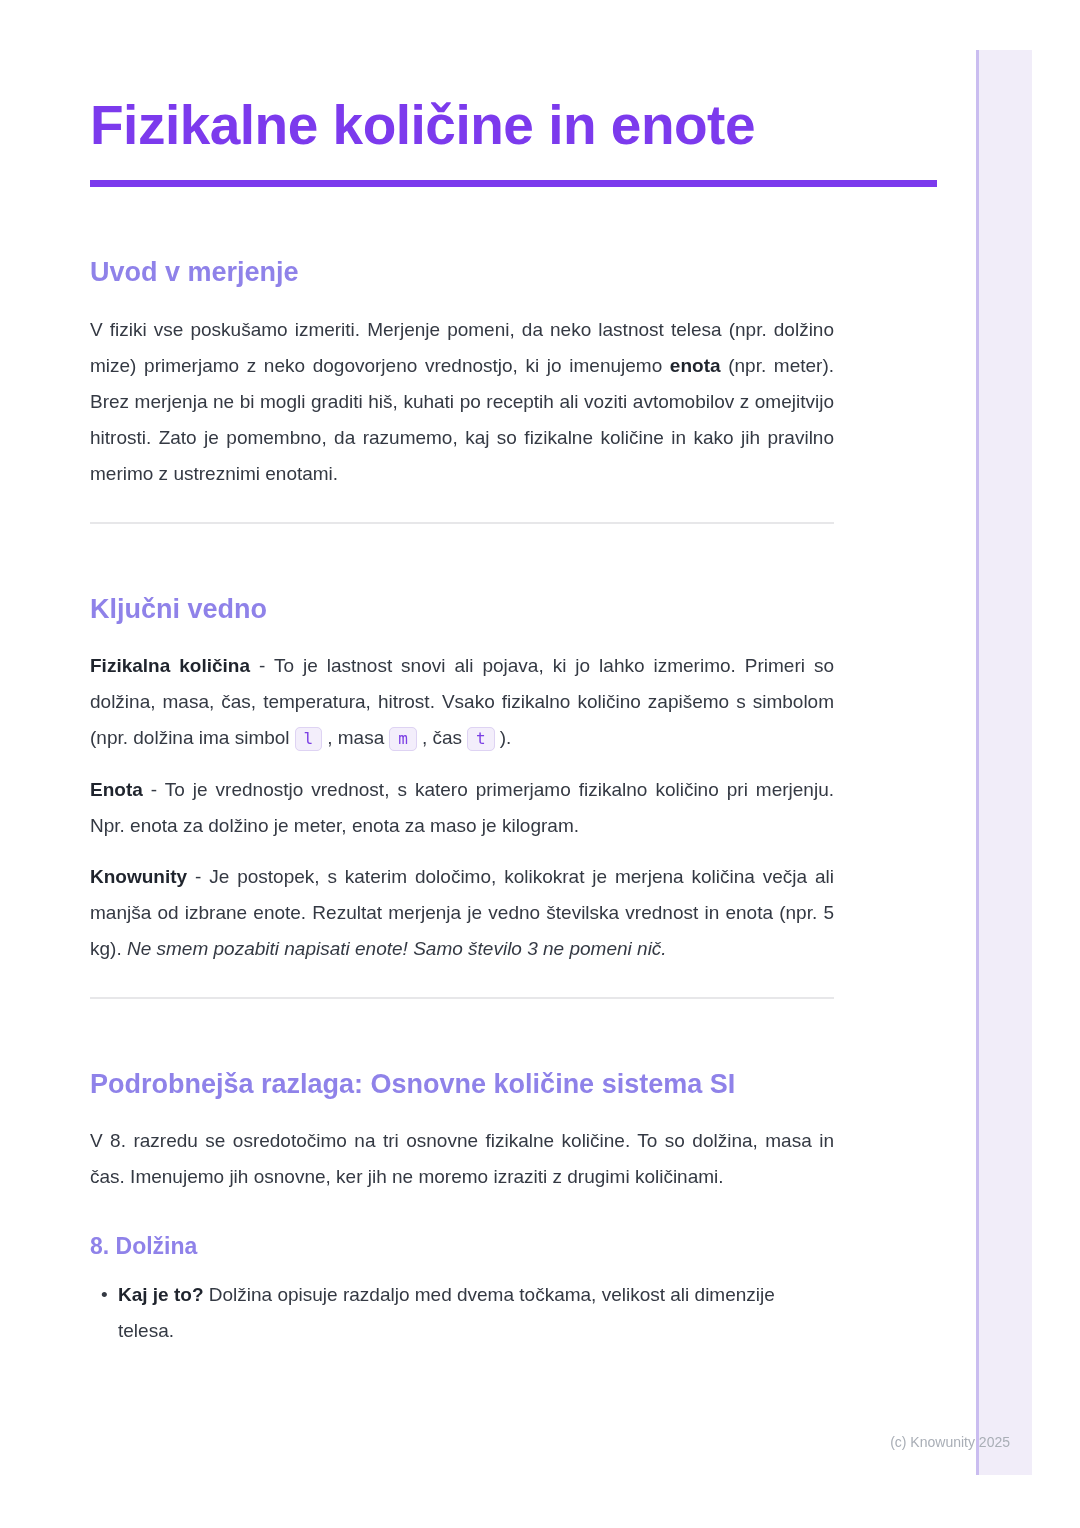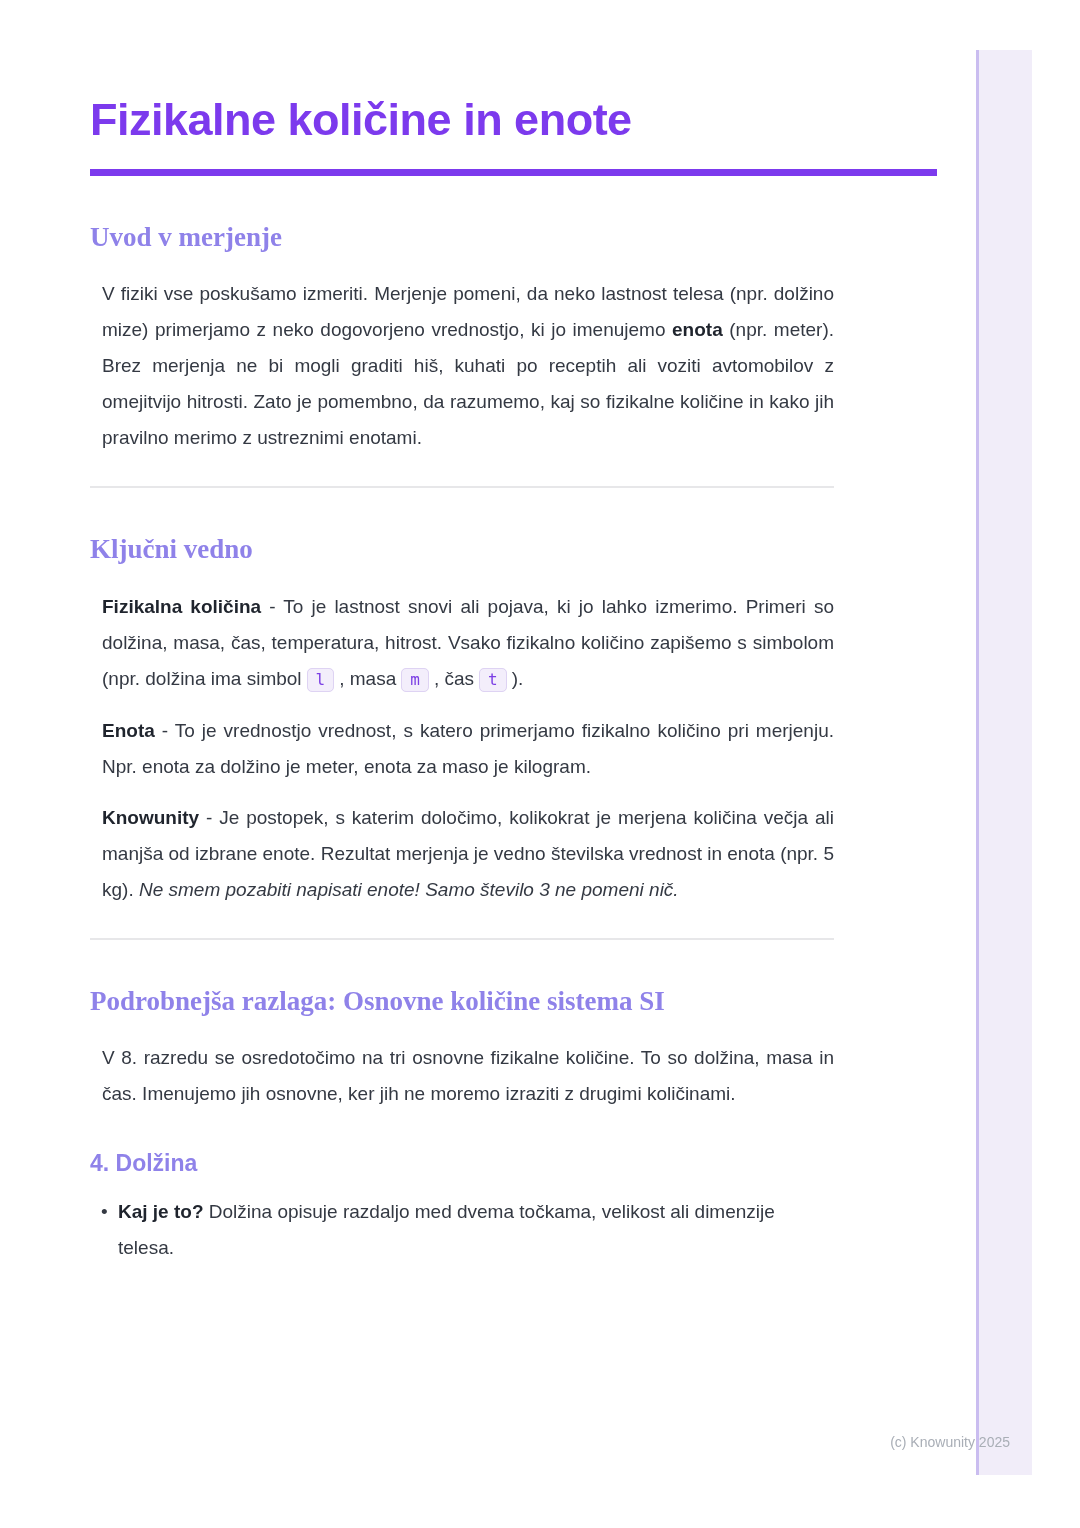--- a/index.html
+++ b/index.html
@@ -47,54 +47,53 @@
     margin-left: 12px;
   }
   .content {
     position: absolute;
     left: 90px;
     top: 0;
     width: 850px;
   }
   h1.page-title {
     margin: 94px 0 0 0;
-    font-size: 45px;
+    font-size: 55px;
     line-height: 1.15;
     font-weight: 700;
     color: var(--title-purple);
     letter-spacing: -0.5px;
   }
   .title-rule {
     margin-top: 23px;
     width: 847px;
     height: 7px;
     background: var(--rule-purple);
   }
   .prose { width: 744px; }
   h2.section-heading {
     font-size: 27px;
     line-height: 1.2;
     font-weight: 700;
     color: var(--heading-purple);
-    margin: 45px 0 23px 0;
-    font-family: Liberation Serif, serif;
+    margin: 69px 0 23px 0;
   }
   h3.sub-heading {
     font-size: 23px;
     line-height: 1.2;
     font-weight: 700;
     color: var(--heading-purple);
     margin: 38px 0 16px 0;
   }
   p.body-paragraph {
     font-size: 19px;
     line-height: 36px;
     color: var(--text-color);
     text-align: justify;
-    margin: 0 0 15px 12px;
+    margin: 0 0 15px 0;
   }
   .term { font-weight: 700; color: var(--bold-color); }
   .em-note { font-style: italic; }
   .inline-code {
     font-family: "DejaVu Sans Mono", monospace;
     font-size: 16px;
     color: var(--code-purple);
     background: var(--code-bg);
     border: 1px solid var(--code-border);
     border-radius: 5px;
@@ -154,20 +153,20 @@
 
     <p class="body-paragraph"><span class="term">Knowunity</span><span> - Je postopek, s katerim določimo, kolikokrat je merjena količina večja ali manjša od izbrane enote. Rezultat merjenja je vedno številska vrednost in enota (npr. 5 kg). </span><span class="em-note">Ne smem pozabiti napisati enote! Samo število 3 ne pomeni nič.</span></p>
 
 
     <hr class="divider">
 
     <h2 class="section-heading">Podrobnejša razlaga: Osnovne količine sistema SI</h2>
 
     <p class="body-paragraph">V 8. razredu se osredotočimo na tri osnovne fizikalne količine. To so dolžina, masa in čas. Imenujemo jih osnovne, ker jih ne moremo izraziti z drugimi količinami.</p>
 
-    <h3 class="sub-heading">4. Dolžina</h3>
+    <h3 class="sub-heading">8. Dolžina</h3>
 
     <ul class="bullet-list">
       <li class="bullet-item"><span class="marker">•</span><span class="term">Kaj je to?</span><span> Dolžina opisuje razdaljo med dvema točkama, velikost ali dimenzije telesa.</span></li>
     </ul>
 
   </div>
 </div>
 
 </body></html>

